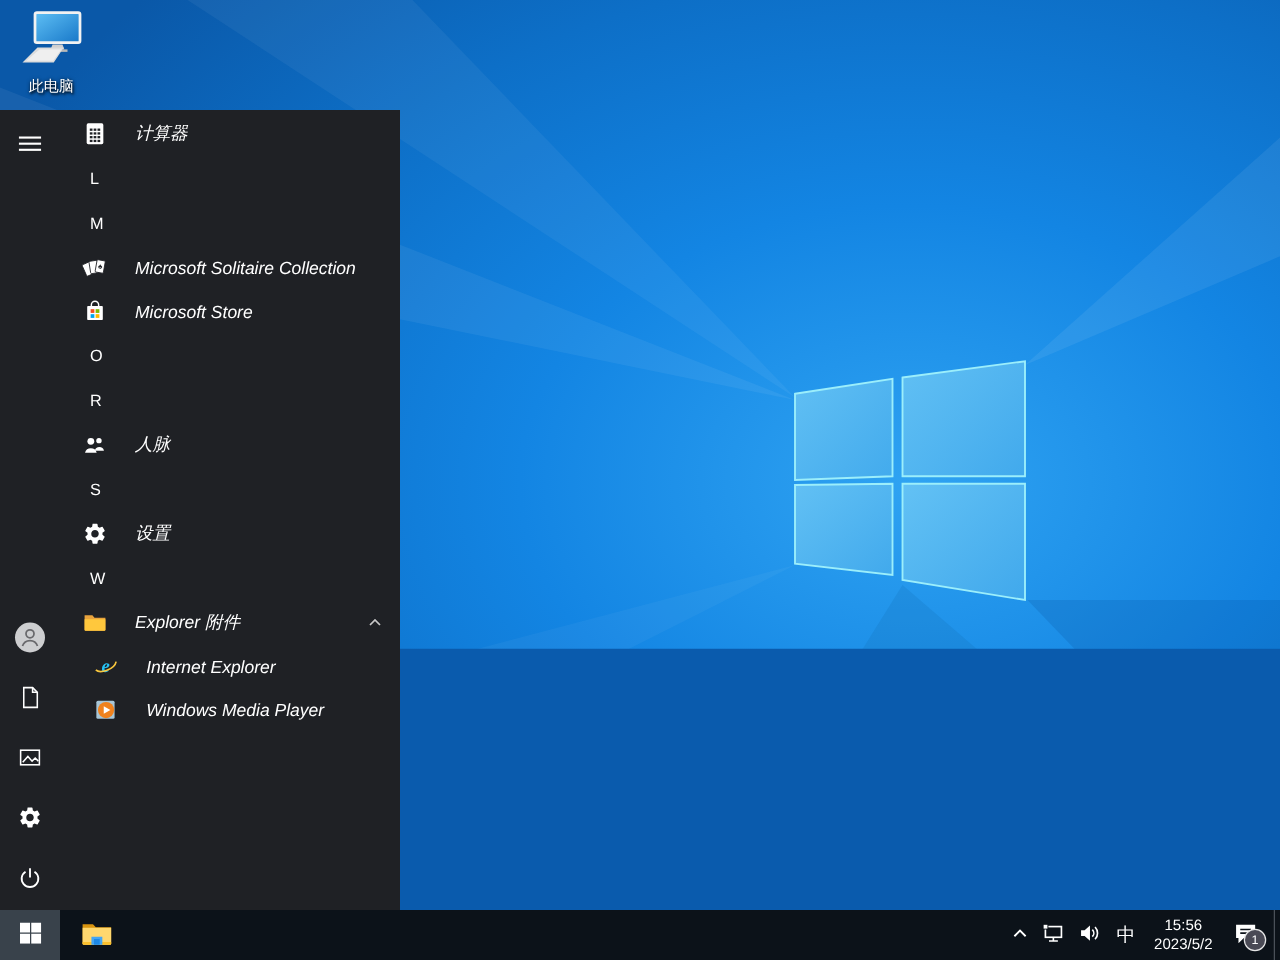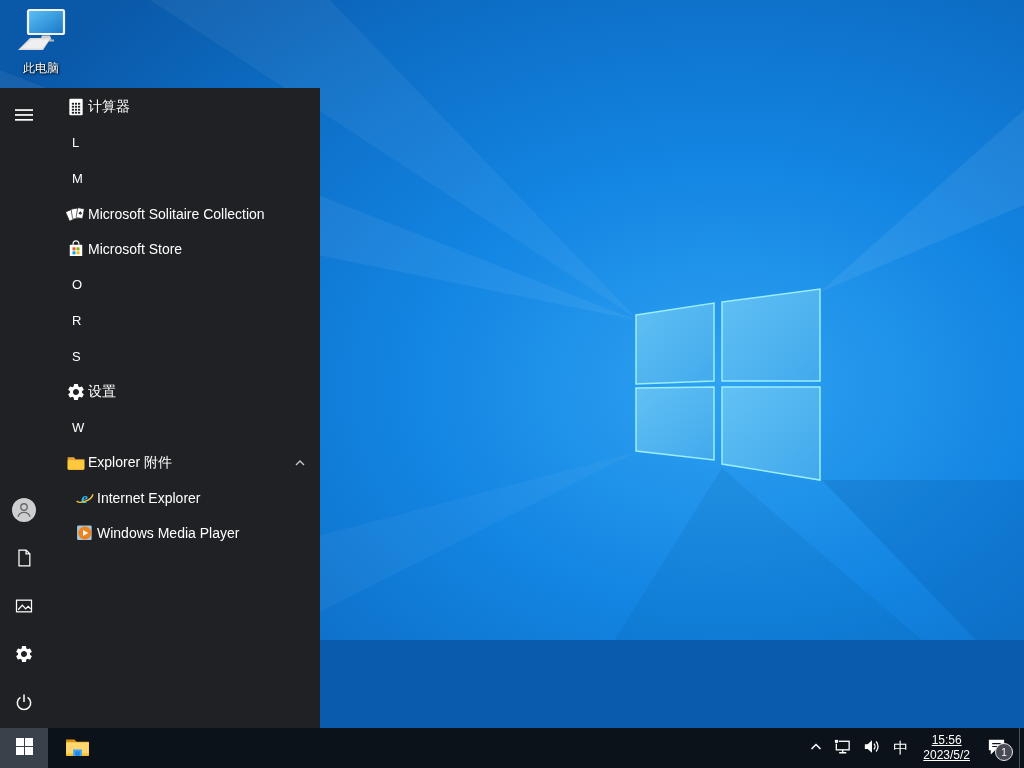--- a/index.html
+++ b/index.html
@@ -2,21 +2,21 @@
 <html><head>
 <meta charset="utf-8">
 <style>
   html,body{margin:0;padding:0;}
   body{
     width:1024px;height:768px;overflow:hidden;position:relative;
     font-family:"Liberation Sans","DejaVu Sans",sans-serif;
     background:#0a5bad;
   }
   
-  #desktop{position:absolute;left:0;top:0;width:1024px;height:640px;overflow:hidden;}
+  #desktop{position:absolute;left:0;top:0;width:1024px;height:519px;overflow:hidden;}
   #wallpaper{position:absolute;left:0;top:0;}
   #this-pc{
     position:absolute;left:10px;top:8px;width:62px;
     display:flex;flex-direction:column;align-items:center;gap:2px;cursor:default;
   }
   #this-pc .label{
     color:#fff;font-size:12px;text-shadow:1px 1px 2px rgba(0,0,0,.9),0 0 3px rgba(0,0,0,.7);
   }
   
   #start-menu{
@@ -31,21 +31,21 @@
   #app-list{flex:1;padding-top:1px;overflow:hidden;}
   .app-row,.folder-row,.subapp-row{
     height:35px;display:flex;align-items:center;padding-left:16px;cursor:pointer;
   }
   .subapp-row{padding-left:25px;}
   .section-row{
     height:36px;display:flex;align-items:center;padding-left:24px;cursor:pointer;
     color:#fff;font-size:13px;
   }
   .row-icon{width:24px;height:24px;display:flex;align-items:center;justify-content:center;flex:0 0 24px;}
-  .row-label{color:#fff;font-size:14px;margin-left:0;white-space:nowrap;}
+  .row-label{color:#fff;font-size:14px;margin-left:20px;white-space:nowrap;font-style:italic;}
   .row-chevron{margin-left:auto;margin-right:14px;display:flex;align-items:center;}
   
   #taskbar{
     position:absolute;left:0;bottom:0;width:1024px;height:40px;background:#0c1219;
     display:flex;align-items:stretch;z-index:10;
   }
   #start-button{
     width:48px;border:none;background:#39424b;display:flex;align-items:center;justify-content:center;
     padding:0;cursor:pointer;
   }
@@ -53,21 +53,21 @@
     width:46px;border:none;background:transparent;display:flex;align-items:center;justify-content:center;
     padding:0;margin-left:6px;cursor:pointer;
   }
   #tray{margin-left:auto;display:flex;align-items:center;}
   .tray-btn{
     height:40px;border:none;background:transparent;display:flex;align-items:center;justify-content:center;
     padding:0 5px;cursor:pointer;color:#fff;
   }
   #ime-indicator{font-size:15px;padding:0 7px;}
   #clock{
-    color:#fff;font-size:12px;line-height:15px;text-align:center;padding:0 8px;cursor:pointer;text-decoration:underline;
+    color:#fff;font-size:12px;line-height:15px;text-align:center;padding:0 8px;cursor:pointer;
   }
   #action-center{position:relative;padding:0 12px 0 8px;}
   #notif-badge{
     position:absolute;right:6px;bottom:7px;width:16px;height:16px;border-radius:50%;
     background:#4a4a55;border:1px solid #e6e6e6;color:#fff;font-size:10px;
     display:flex;align-items:center;justify-content:center;
   }
   #show-desktop{width:4px;border-left:1px solid #4a5058;height:40px;}
 </style>
 </head>
@@ -219,20 +219,31 @@
             <rect x="12.6" y="14.8" width="3.6" height="3.6" fill="#ffb900"></rect>
           </svg>
         </span>
         <span class="row-label">Microsoft Store</span>
       </div>
       <div class="section-row">
         <span>O</span>
       </div>
       <div class="section-row">
         <span>R</span>
+      </div>
+      <div class="app-row">
+        <span class="row-icon">
+          <svg width="20" height="20" viewBox="0 0 24 24" fill="#fff">
+            <circle cx="15.8" cy="7.8" r="2.6"></circle>
+            <path d="M11.8 17.5a4.5 4.5 0 0 1 8.8 0z"></path>
+            <circle cx="8" cy="8.5" r="3.3"></circle>
+            <path d="M2.4 19.5a5.8 5.8 0 0 1 11.2 0z"></path>
+          </svg>
+        </span>
+        <span class="row-label">人脉</span>
       </div>
       <div class="section-row">
         <span>S</span>
       </div>
       <div class="app-row">
         <span class="row-icon">
           <svg width="20" height="20" viewBox="0 0 24 24">
             <path fill="#fff" d="M19.14 12.94c.04-.3.06-.61.06-.94s-.02-.64-.07-.94l2.03-1.58a.49.49 0 0 0 .12-.61l-1.92-3.32a.49.49 0 0 0-.59-.22l-2.39.96c-.5-.38-1.03-.7-1.62-.94l-.36-2.54a.48.48 0 0 0-.48-.41h-3.84c-.24 0-.43.17-.47.41l-.36 2.54c-.59.24-1.13.57-1.62.94l-2.39-.96a.49.49 0 0 0-.59.22L2.74 8.87c-.12.21-.08.47.12.61l2.03 1.58c-.05.3-.09.63-.09.94s.02.64.07.94l-2.03 1.58a.49.49 0 0 0-.12.61l1.92 3.32c.12.22.37.29.59.22l2.39-.96c.5.38 1.03.7 1.62.94l.36 2.54c.05.24.24.41.48.41h3.84c.24 0 .44-.17.47-.41l.36-2.54c.59-.24 1.13-.56 1.62-.94l2.39.96c.22.08.47 0 .59-.22l1.92-3.32c.12-.22.07-.47-.12-.61l-2.01-1.58zM12 15.6A3.6 3.6 0 0 1 8.4 12c0-1.98 1.62-3.6 3.6-3.6s3.6 1.62 3.6 3.6-1.62 3.6-3.6 3.6z"></path>
           </svg>
         </span>

